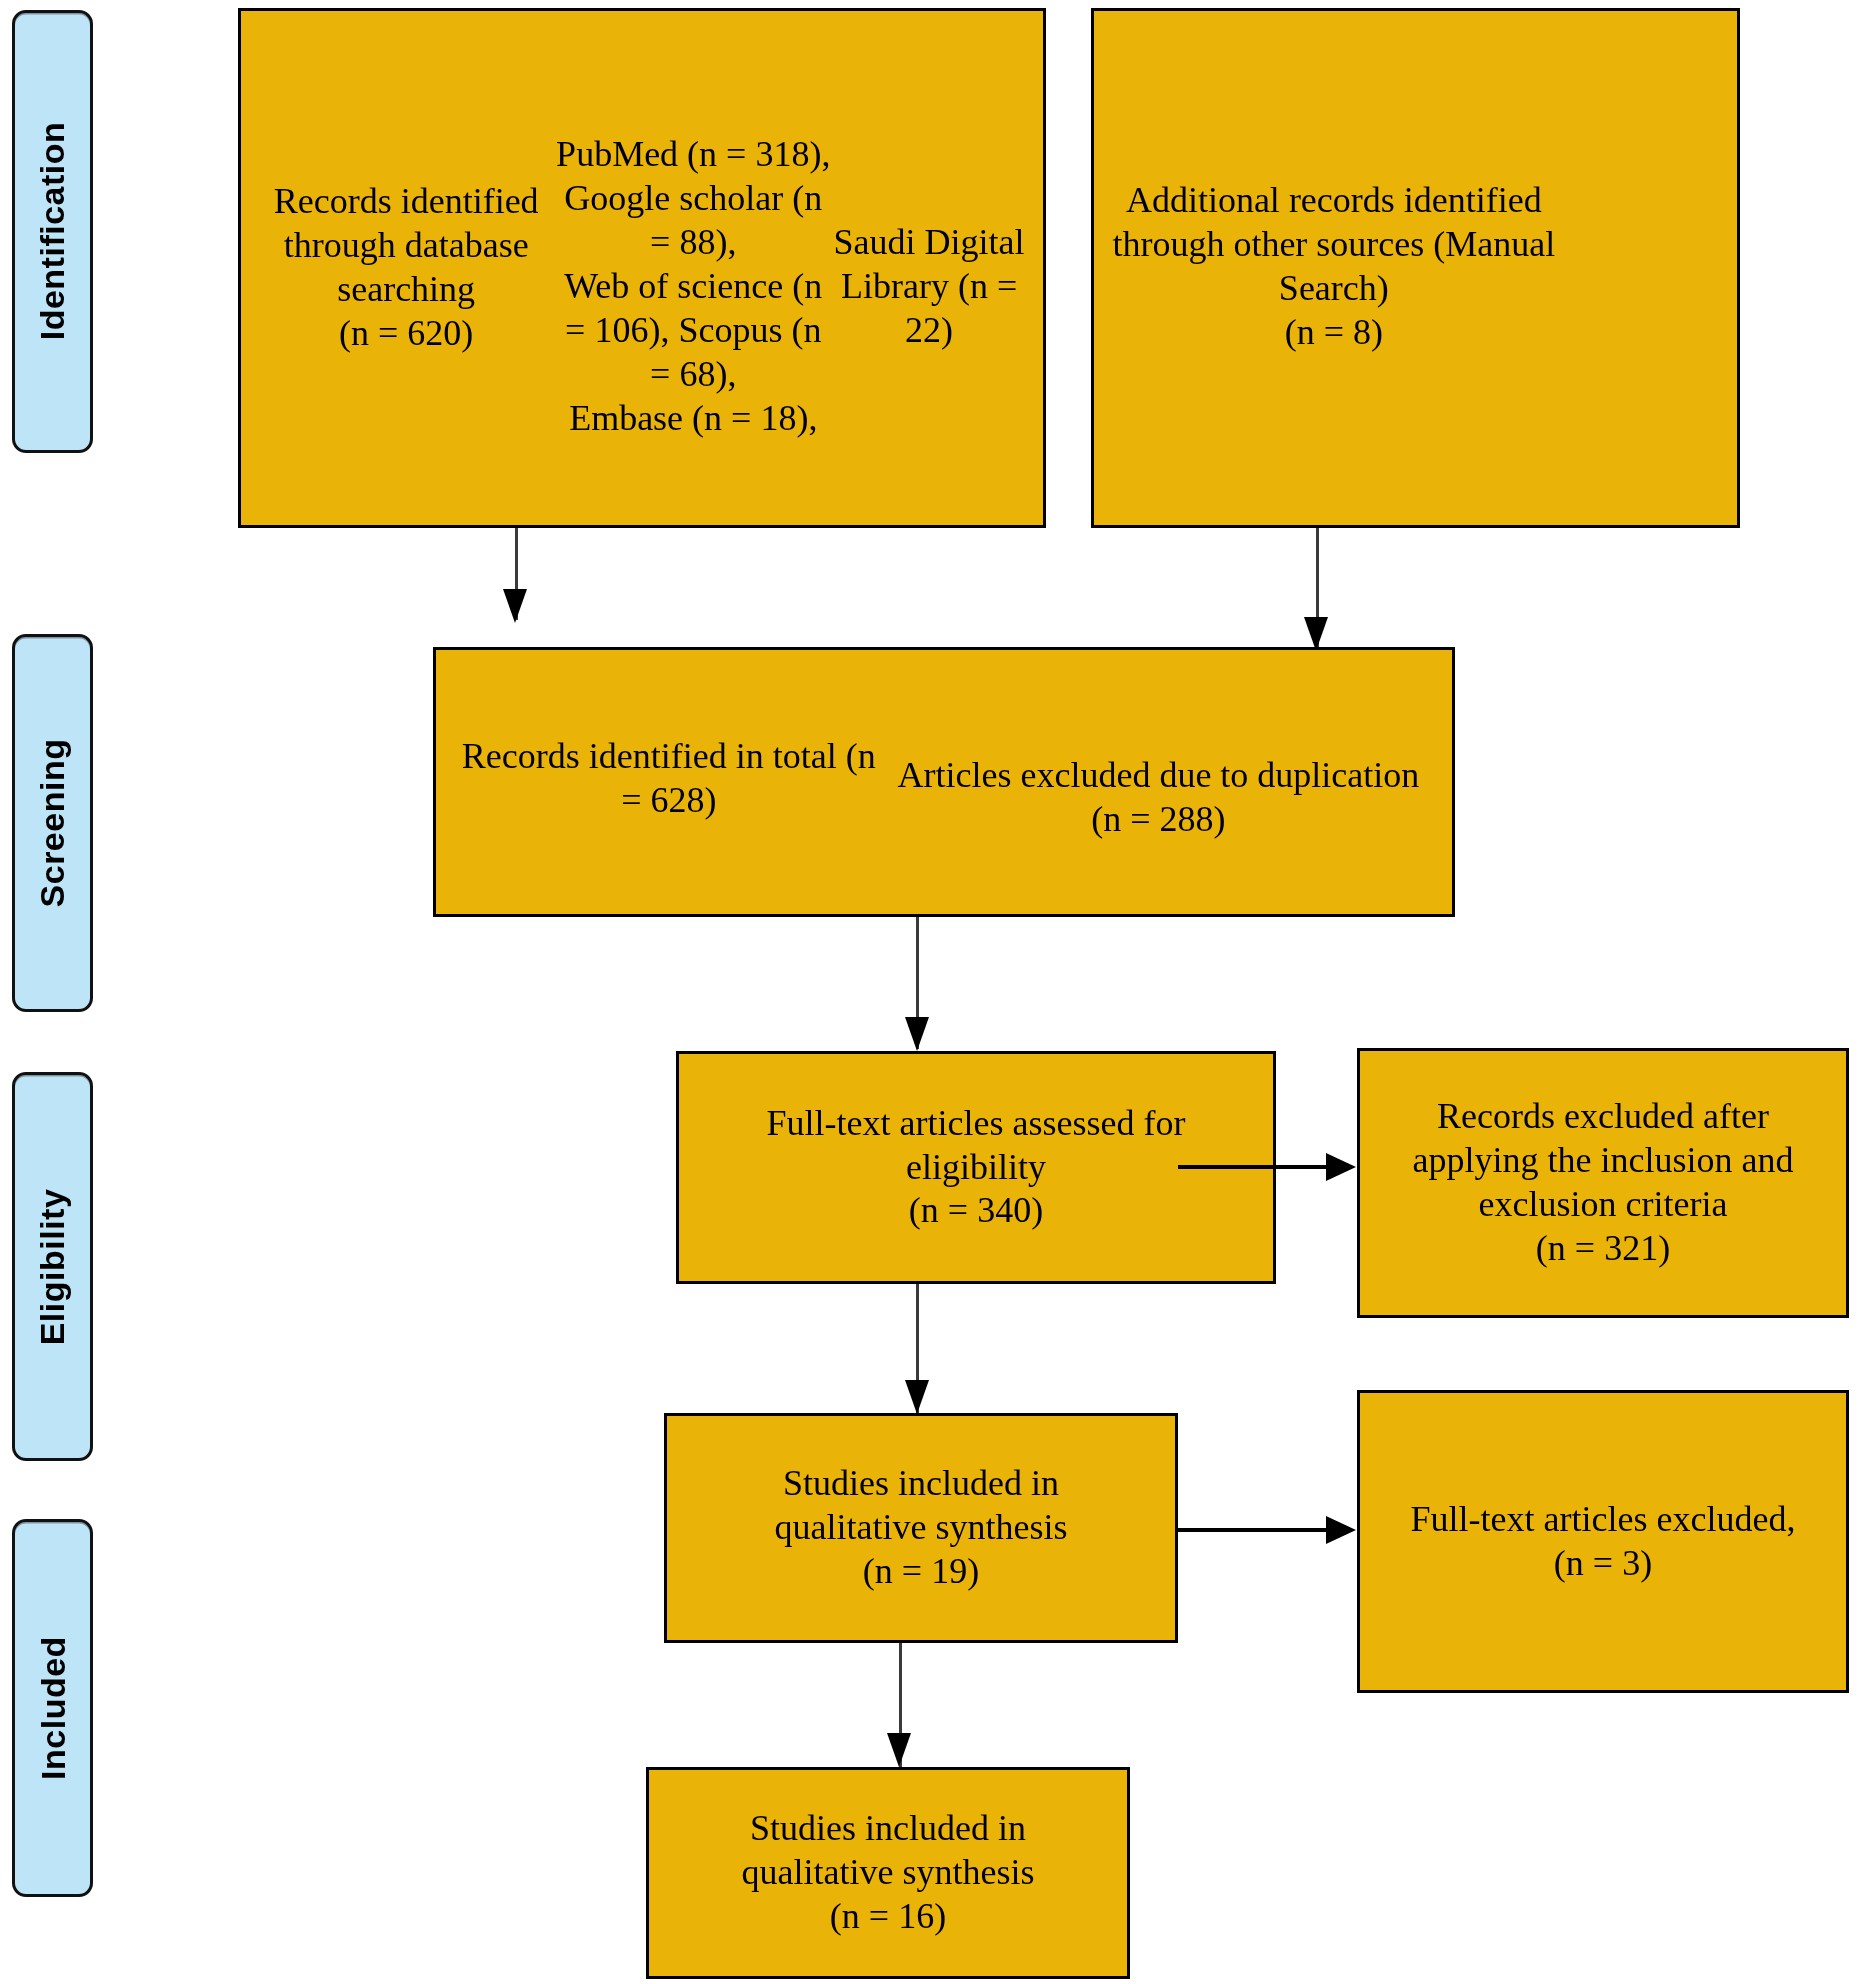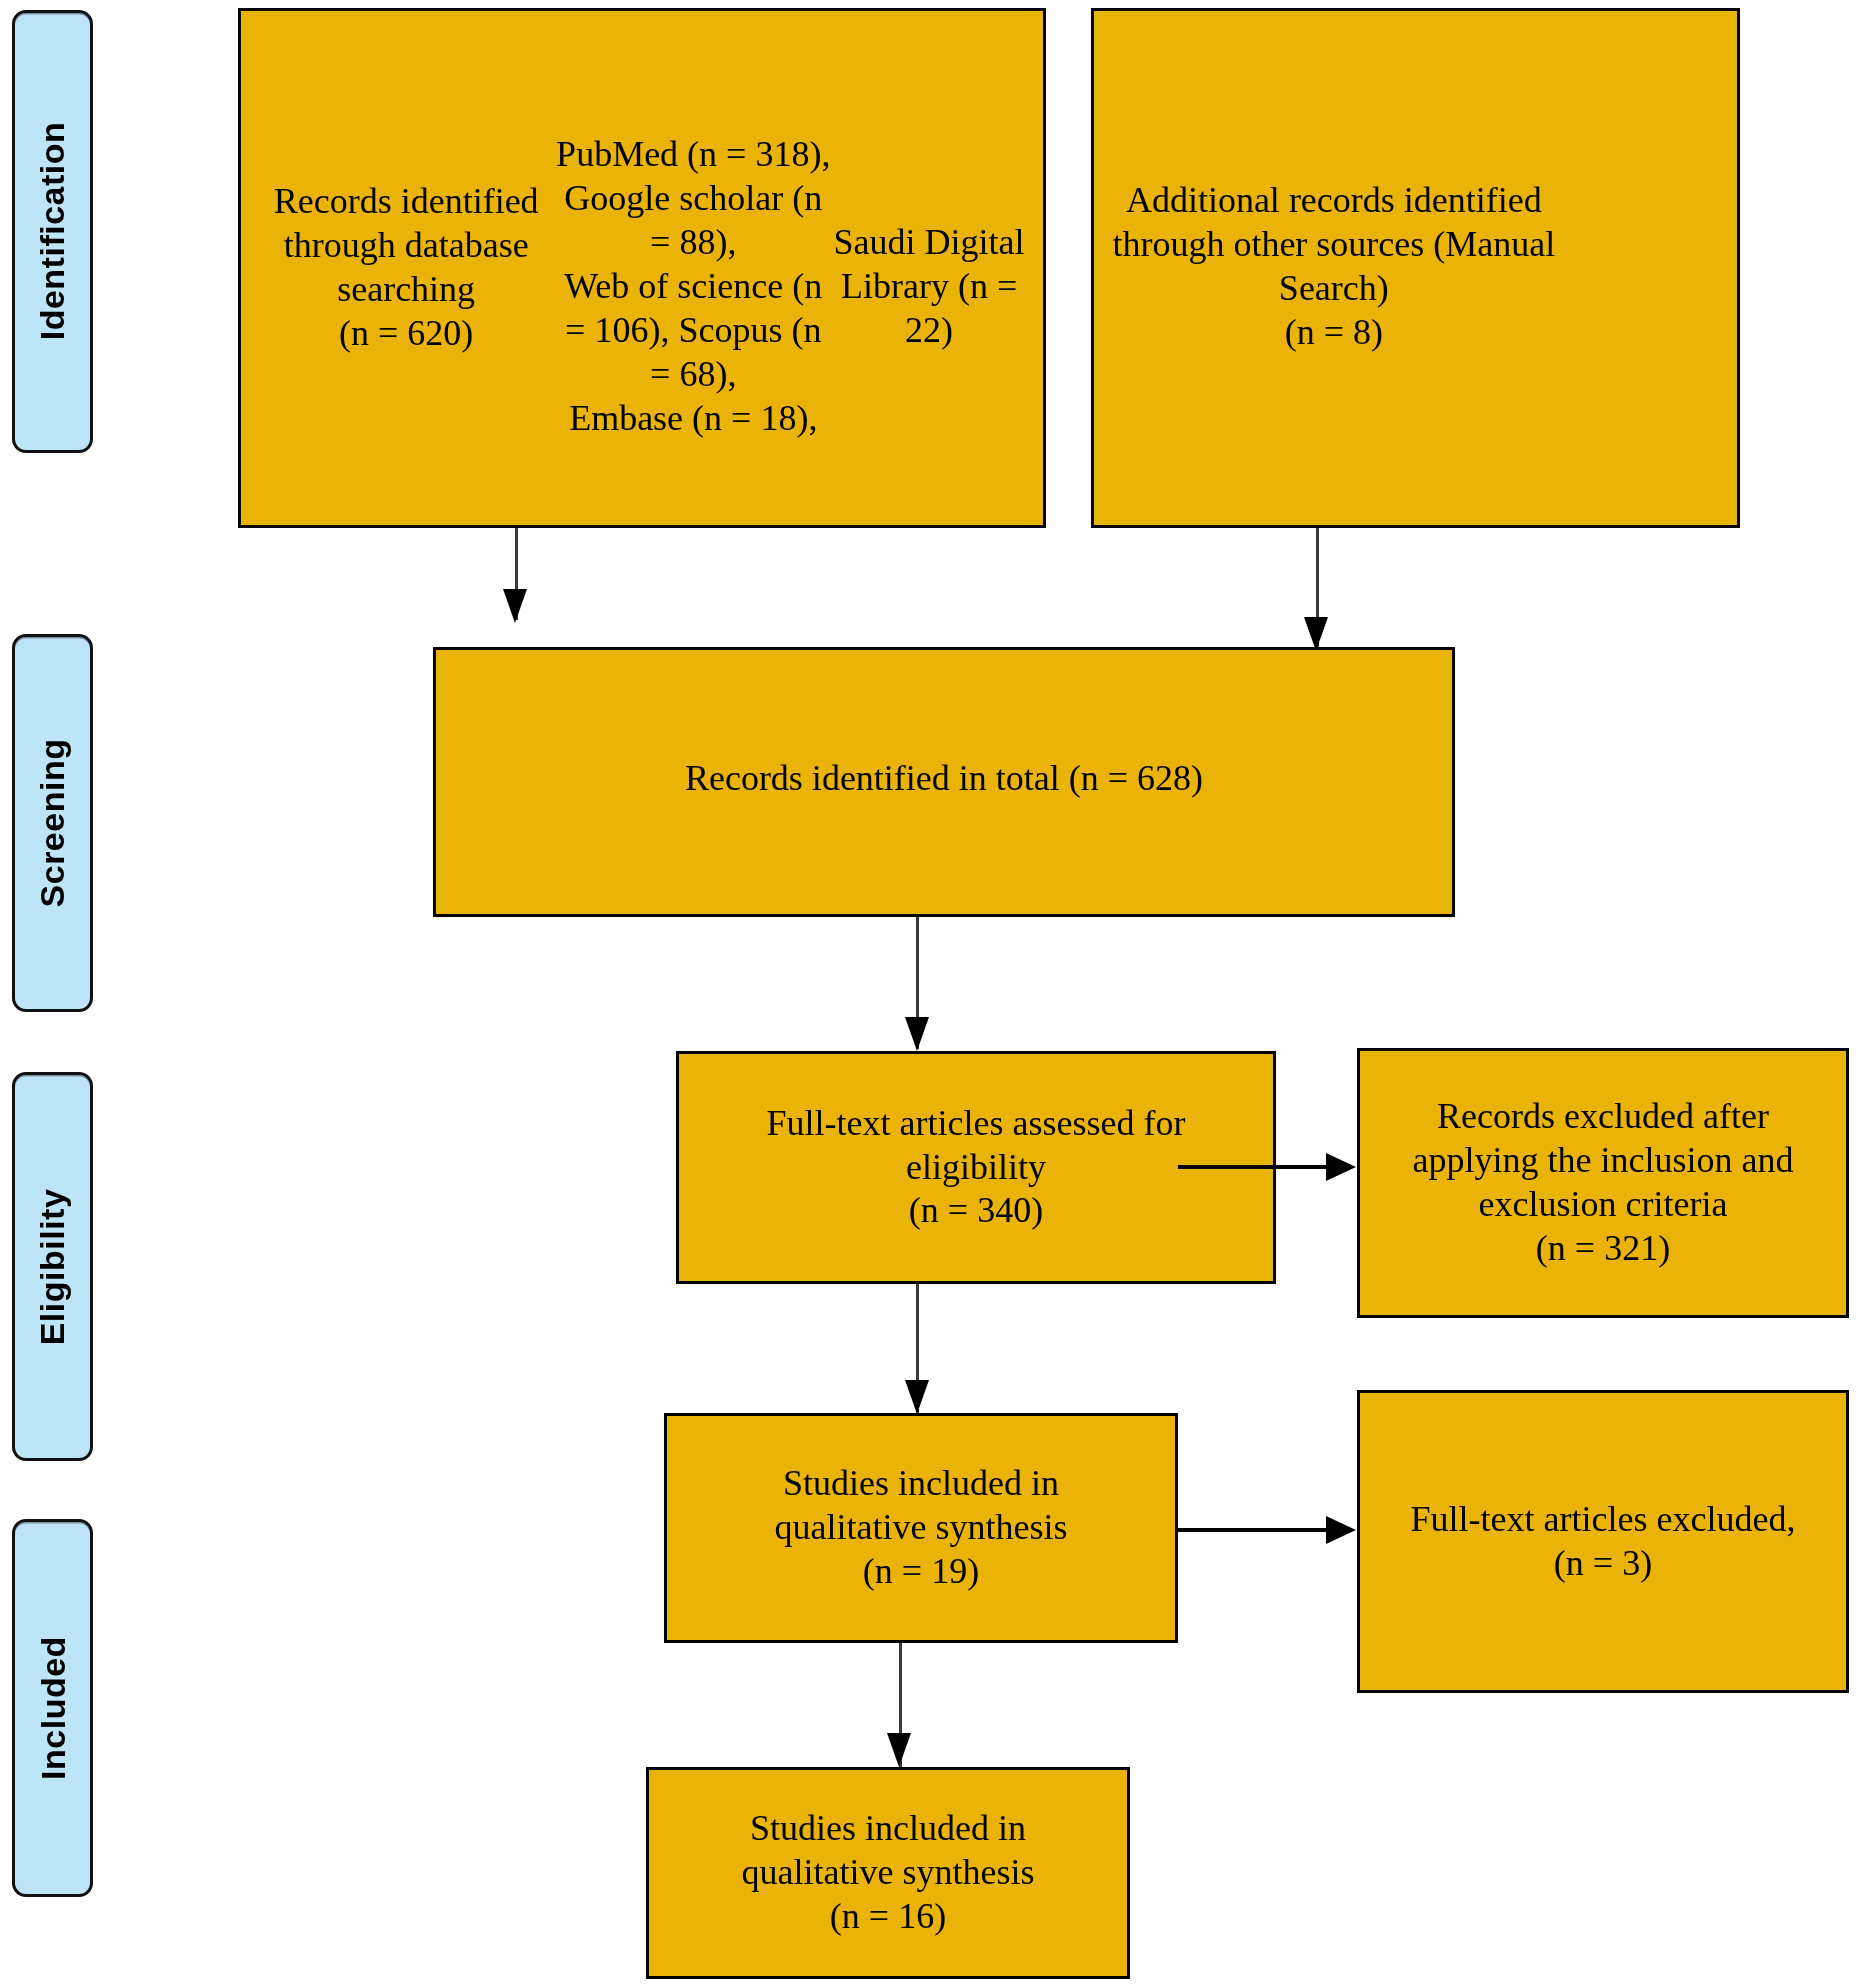--- a/index.html
+++ b/index.html
@@ -132,20 +132,21 @@
   </div>
 
   <div class="vline" style="left:515px; top:528px; height:92px;"></div>
   <div class="arrow-down" style="left:503px; top:589px;"></div>
 
   <div class="vline" style="left:1316px; top:528px; height:122px;"></div>
   <div class="arrow-down" style="left:1304px; top:617px;"></div>
 
   <div class="pbox center-v" style="left:433px; top:647px; width:1022px; height:270px; padding-top:8px;">
     <div class="pline">Records identified in total (n = 628)</div>
+    <div class="pline">Articles excluded due to duplication (n = 288)</div>
   </div>
 
   <div class="vline" style="left:916px; top:917px; height:132px;"></div>
   <div class="arrow-down" style="left:905px; top:1017px;"></div>
 
   <div class="pbox center-v" style="left:676px; top:1051px; width:600px; height:233px;">
     <div class="pline">Full-text articles assessed for
 eligibility
 (n = 340)</div>
   </div>

